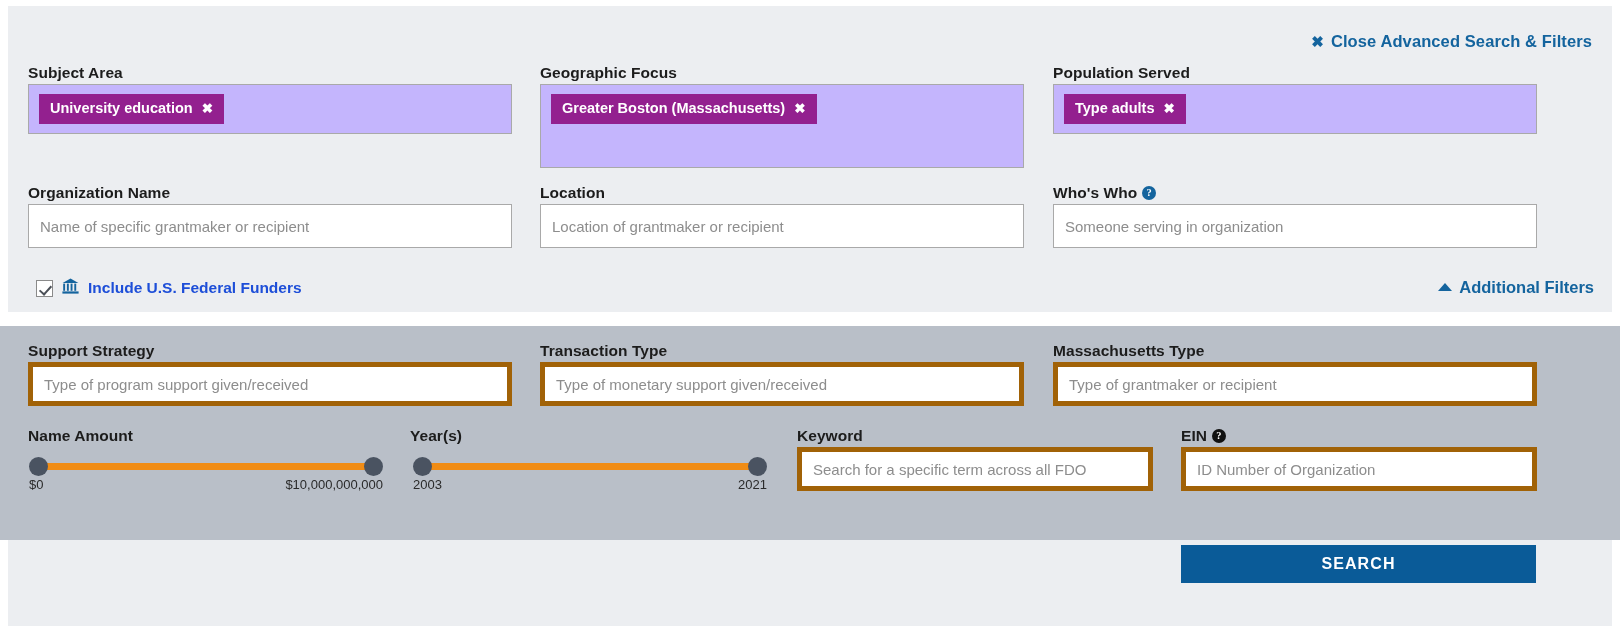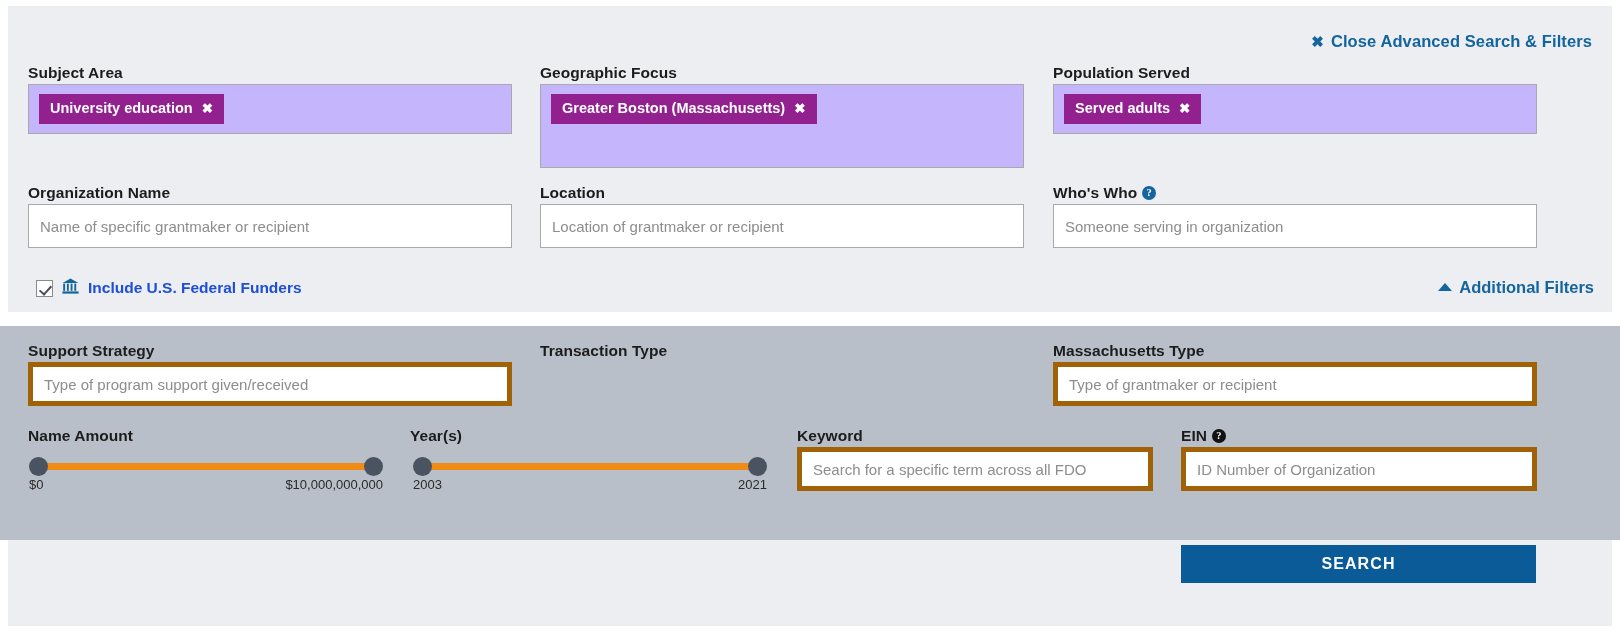--- a/index.html
+++ b/index.html
@@ -246,21 +246,21 @@
         <span>Greater Boston (Massachusetts)</span>
         <span class="chip-x">✖</span>
       </span>
     </div>
 
     <div class="fld-label" style="left:1045px; top:58px;">
       <span>Population Served</span>
     </div>
     <div class="chipbox" style="left:1045px; top:78px; width:484px; height:50px;">
       <span class="chip">
-        <span>Served adults</span>
+        <span>Type adults</span>
         <span class="chip-x">✖</span>
       </span>
     </div>
 
     <div class="fld-label" style="left:20px; top:178px;">
       <span>Organization Name</span>
     </div>
     <input class="tinput" style="left: 20px; top: 198px; width: 484px; height: 44px;" placeholder="Name of specific grantmaker or recipient">
 
     <div class="fld-label" style="left:532px; top:178px;">
@@ -298,20 +298,21 @@
   <div class="panel-mid">
 
     <div class="fld-label" style="left:28px; top:16px;">
       <span>Support Strategy</span>
     </div>
     <input class="tinput dark-bd" style="left: 28px; top: 36px; width: 484px; height: 44px;" placeholder="Type of program support given/received">
 
     <div class="fld-label" style="left:540px; top:16px;align-items:flex-end;">
       <span>Transaction Type</span>
     </div>
+    <input class="tinput dark-bd" style="left: 540px; top: 36px; width: 484px; height: 44px;" placeholder="Type of monetary support given/received">
 
     <div class="fld-label" style="left:1053px; top:16px;">
       <span>Massachusetts Type</span>
     </div>
     <input class="tinput dark-bd" style="left: 1053px; top: 36px; width: 484px; height: 44px;" placeholder="Type of grantmaker or recipient">
 
     <div class="fld-label" style="left:28px; top:101px;">
       <span>Name Amount</span>
     </div>
     <div class="slider-wrap" style="left:38px; top:137px; width:336px; height:34px;">

